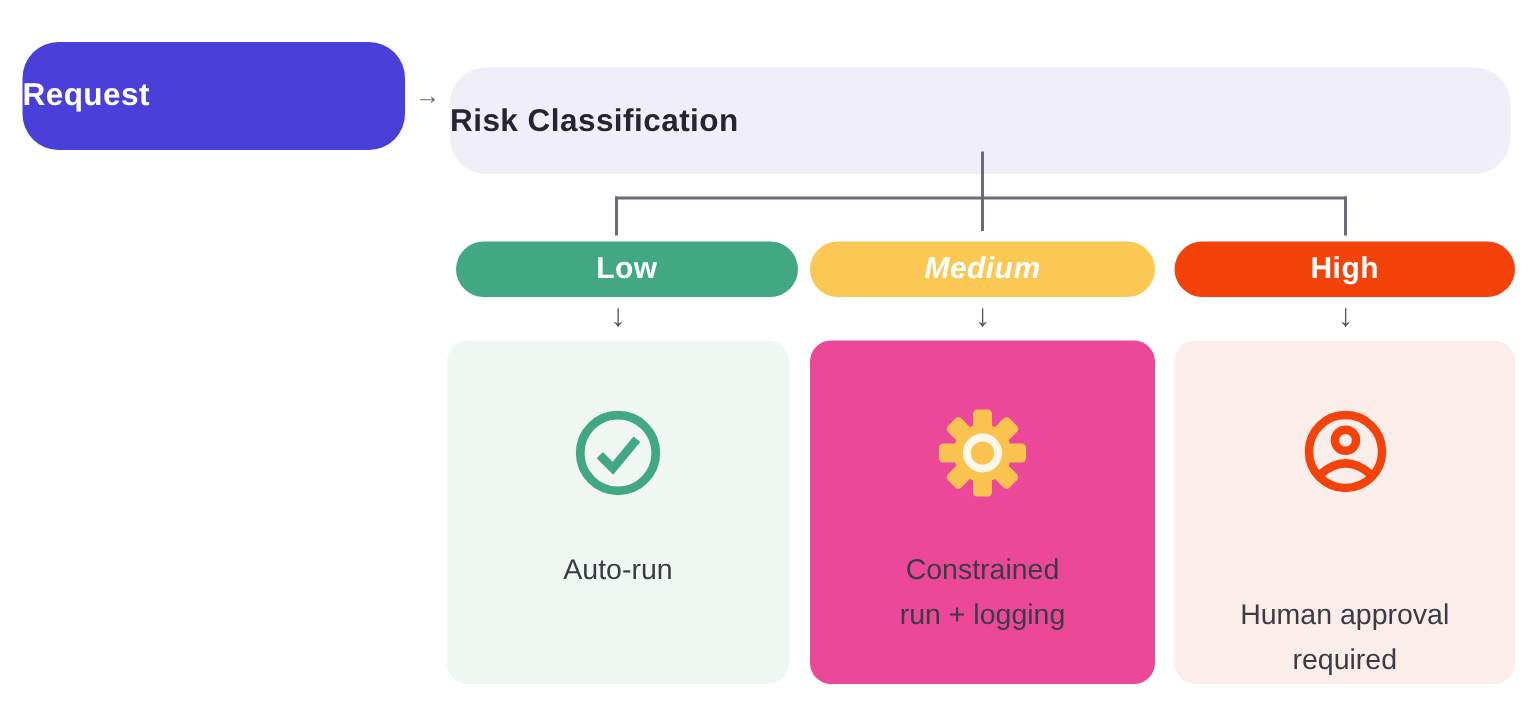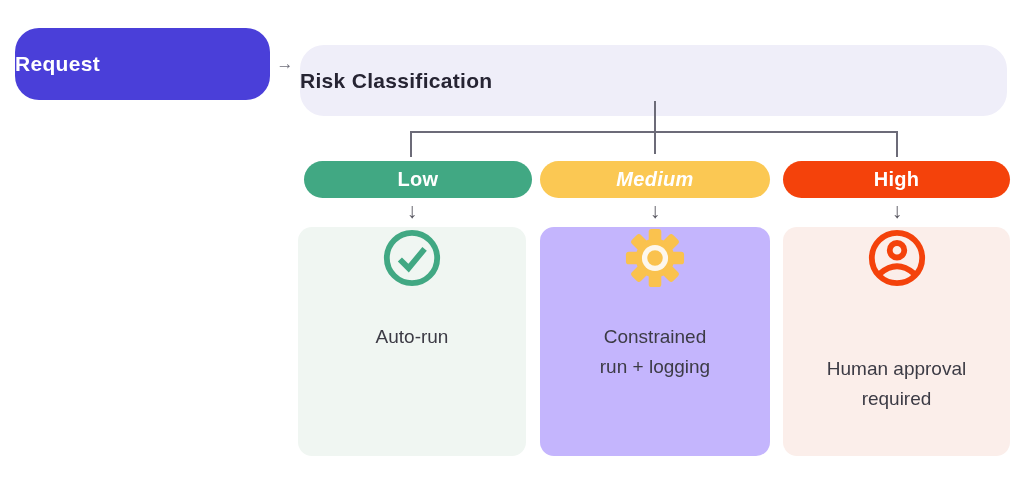--- a/index.html
+++ b/index.html
@@ -29,23 +29,23 @@
   .pill.medium { left:540px; width:230px; background:#FBC853;font-style:italic; }
   .pill.high   { left:783px; width:227px; background:#F4420B; }
 
   .down-arrow { position:absolute; top:199px; width:30px; text-align:center; color:#56555F;
                 font-size:21px; line-height:24px; }
   .down-arrow.a1 { left:397px; }
   .down-arrow.a2 { left:640px; }
   .down-arrow.a3 { left:882px; }
 
   .card { position:absolute; top:227px; height:229px; border-radius:14px; display:flex;
-          flex-direction:column; align-items:center; }
+          flex-direction:column; align-items:center; padding-top:44px; }
   .card.c1 { left:298px; width:228px; background:#F0F6F2; }
-  .card.c2 { left:540px; width:230px; background:#c4b5fd; }
+  .card.c2 { left:540px; width:230px; background:#ec4899; }
   .card.c3 { left:783px; width:227px; background:#FBEEEA;gap:32px; }
   .card .icon { width:62px; height:62px; display:block; }
 
   .outcome { margin-top:33px; font-size:19px; line-height:30px; color:#3C3B45;
              text-align:center; white-space:pre-line; }
 </style>
 </head>
 <body>
 
 <div class="stage">

